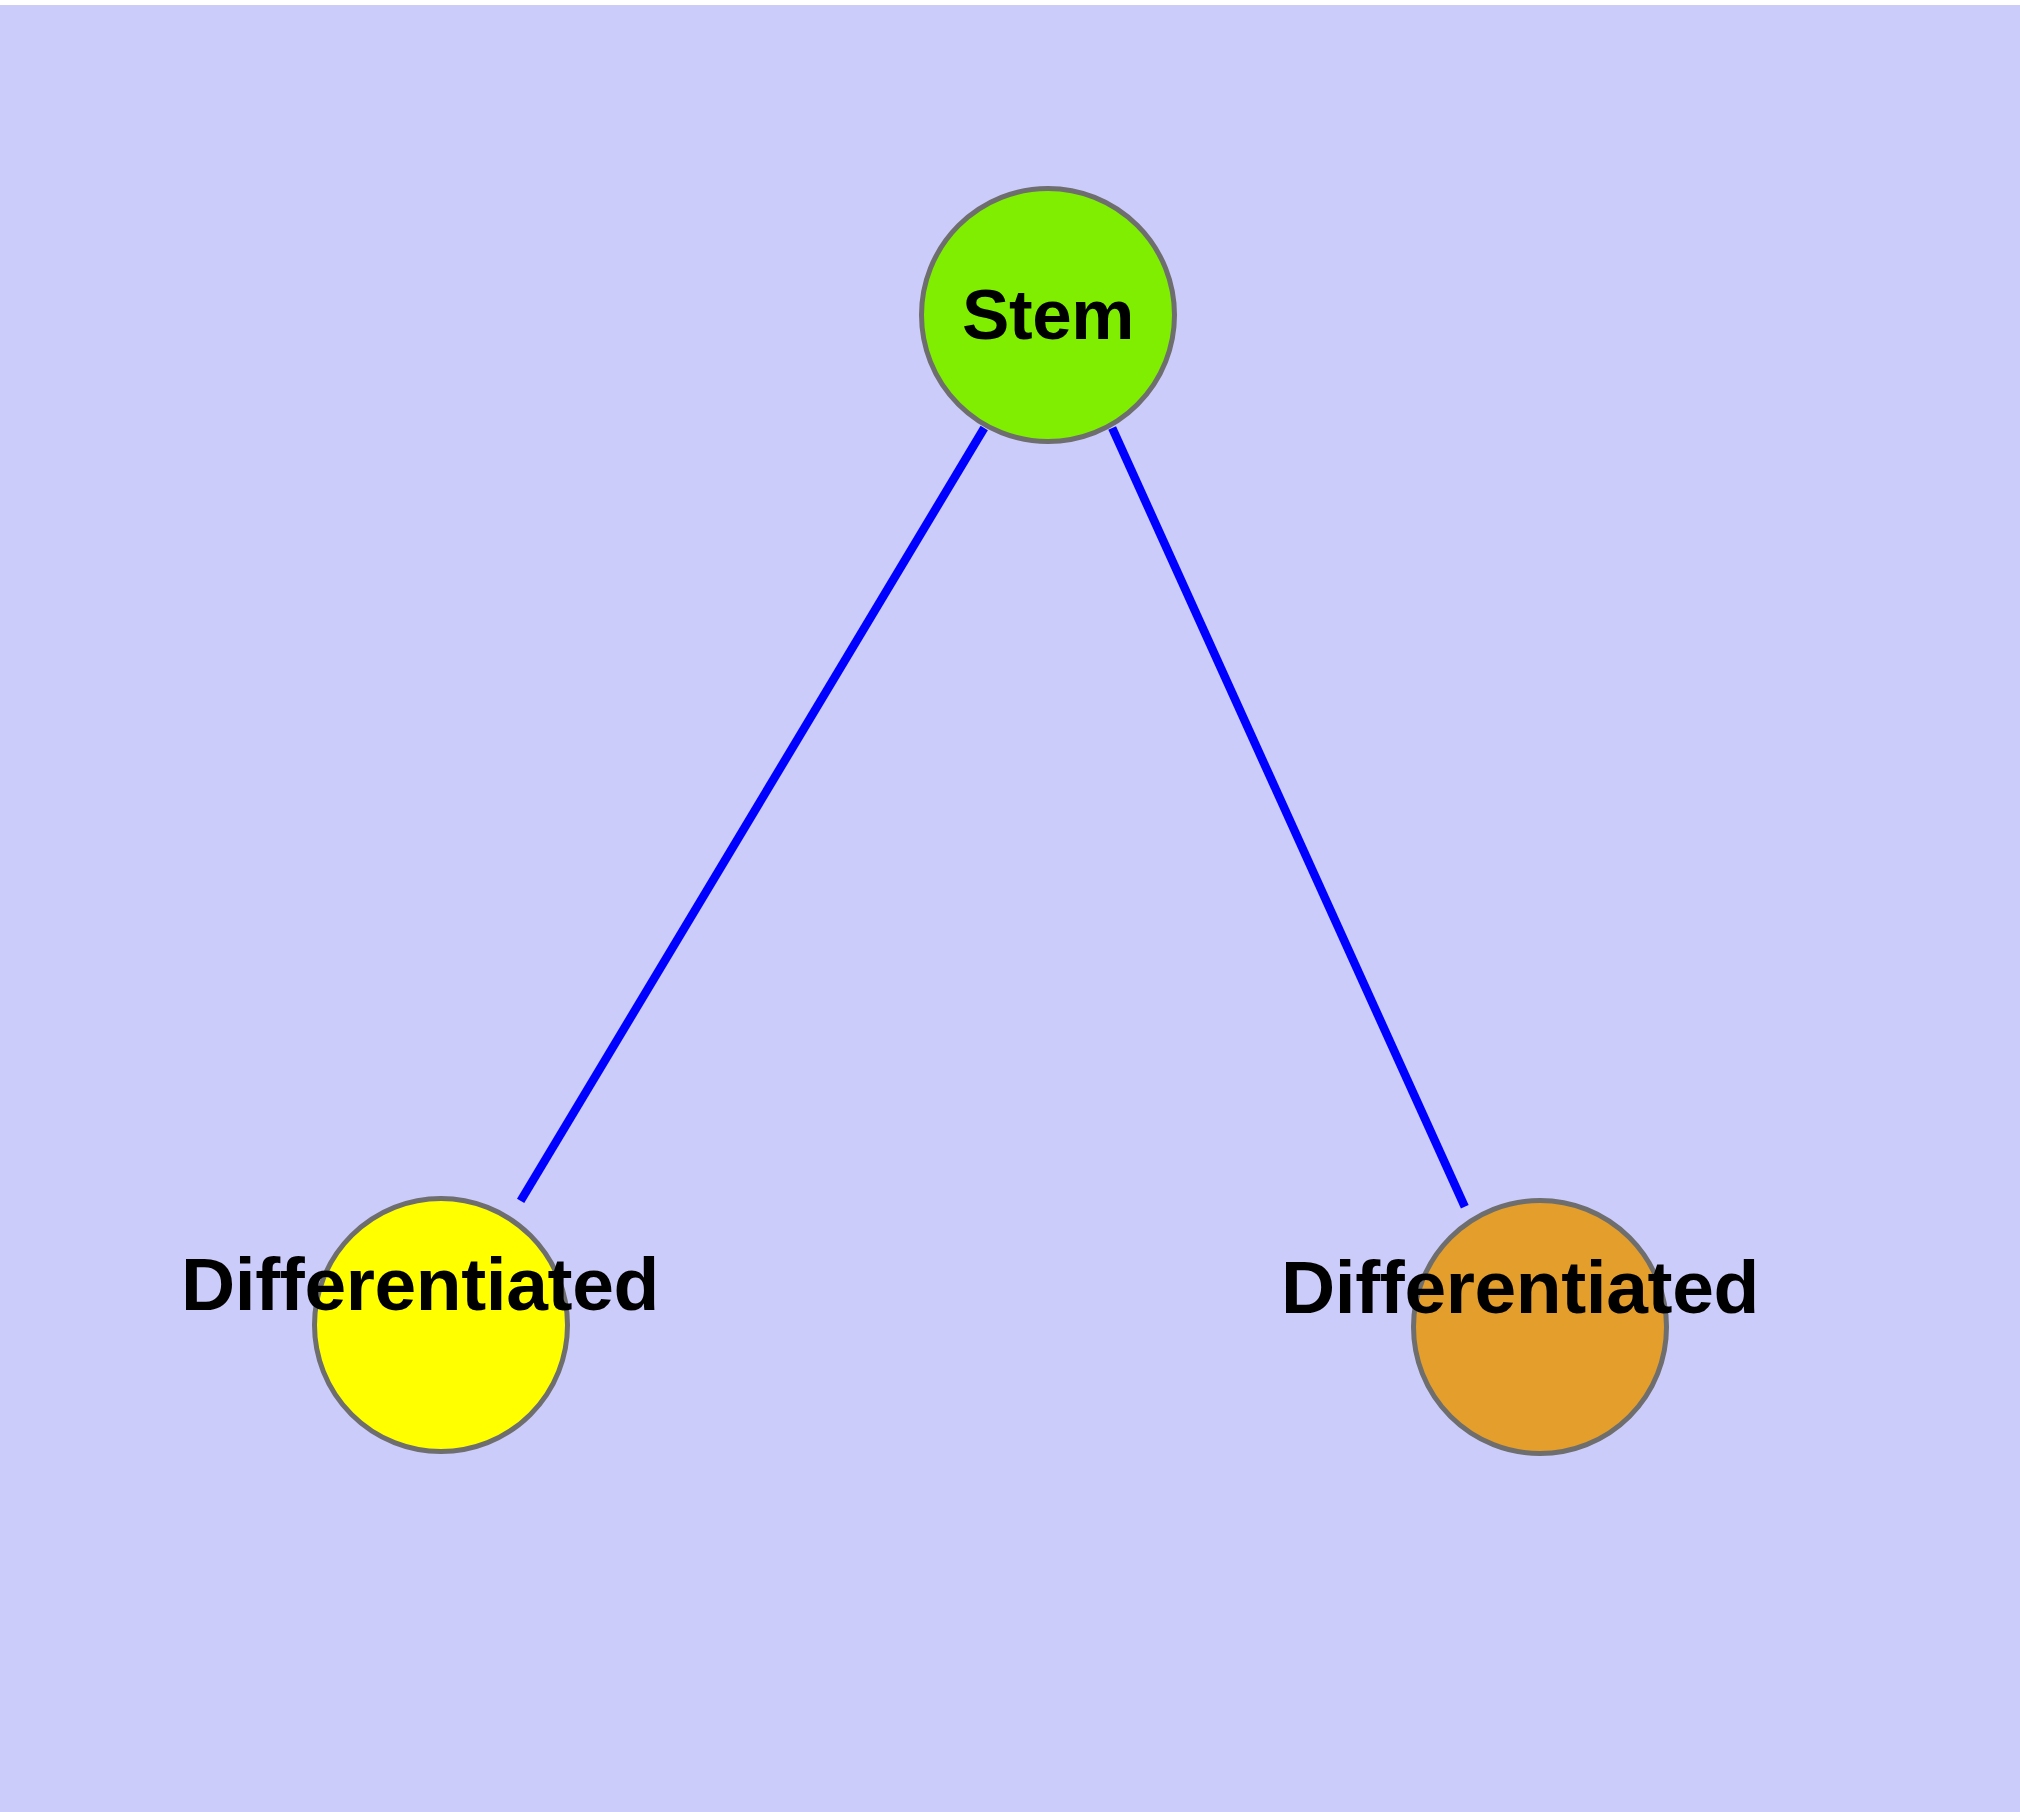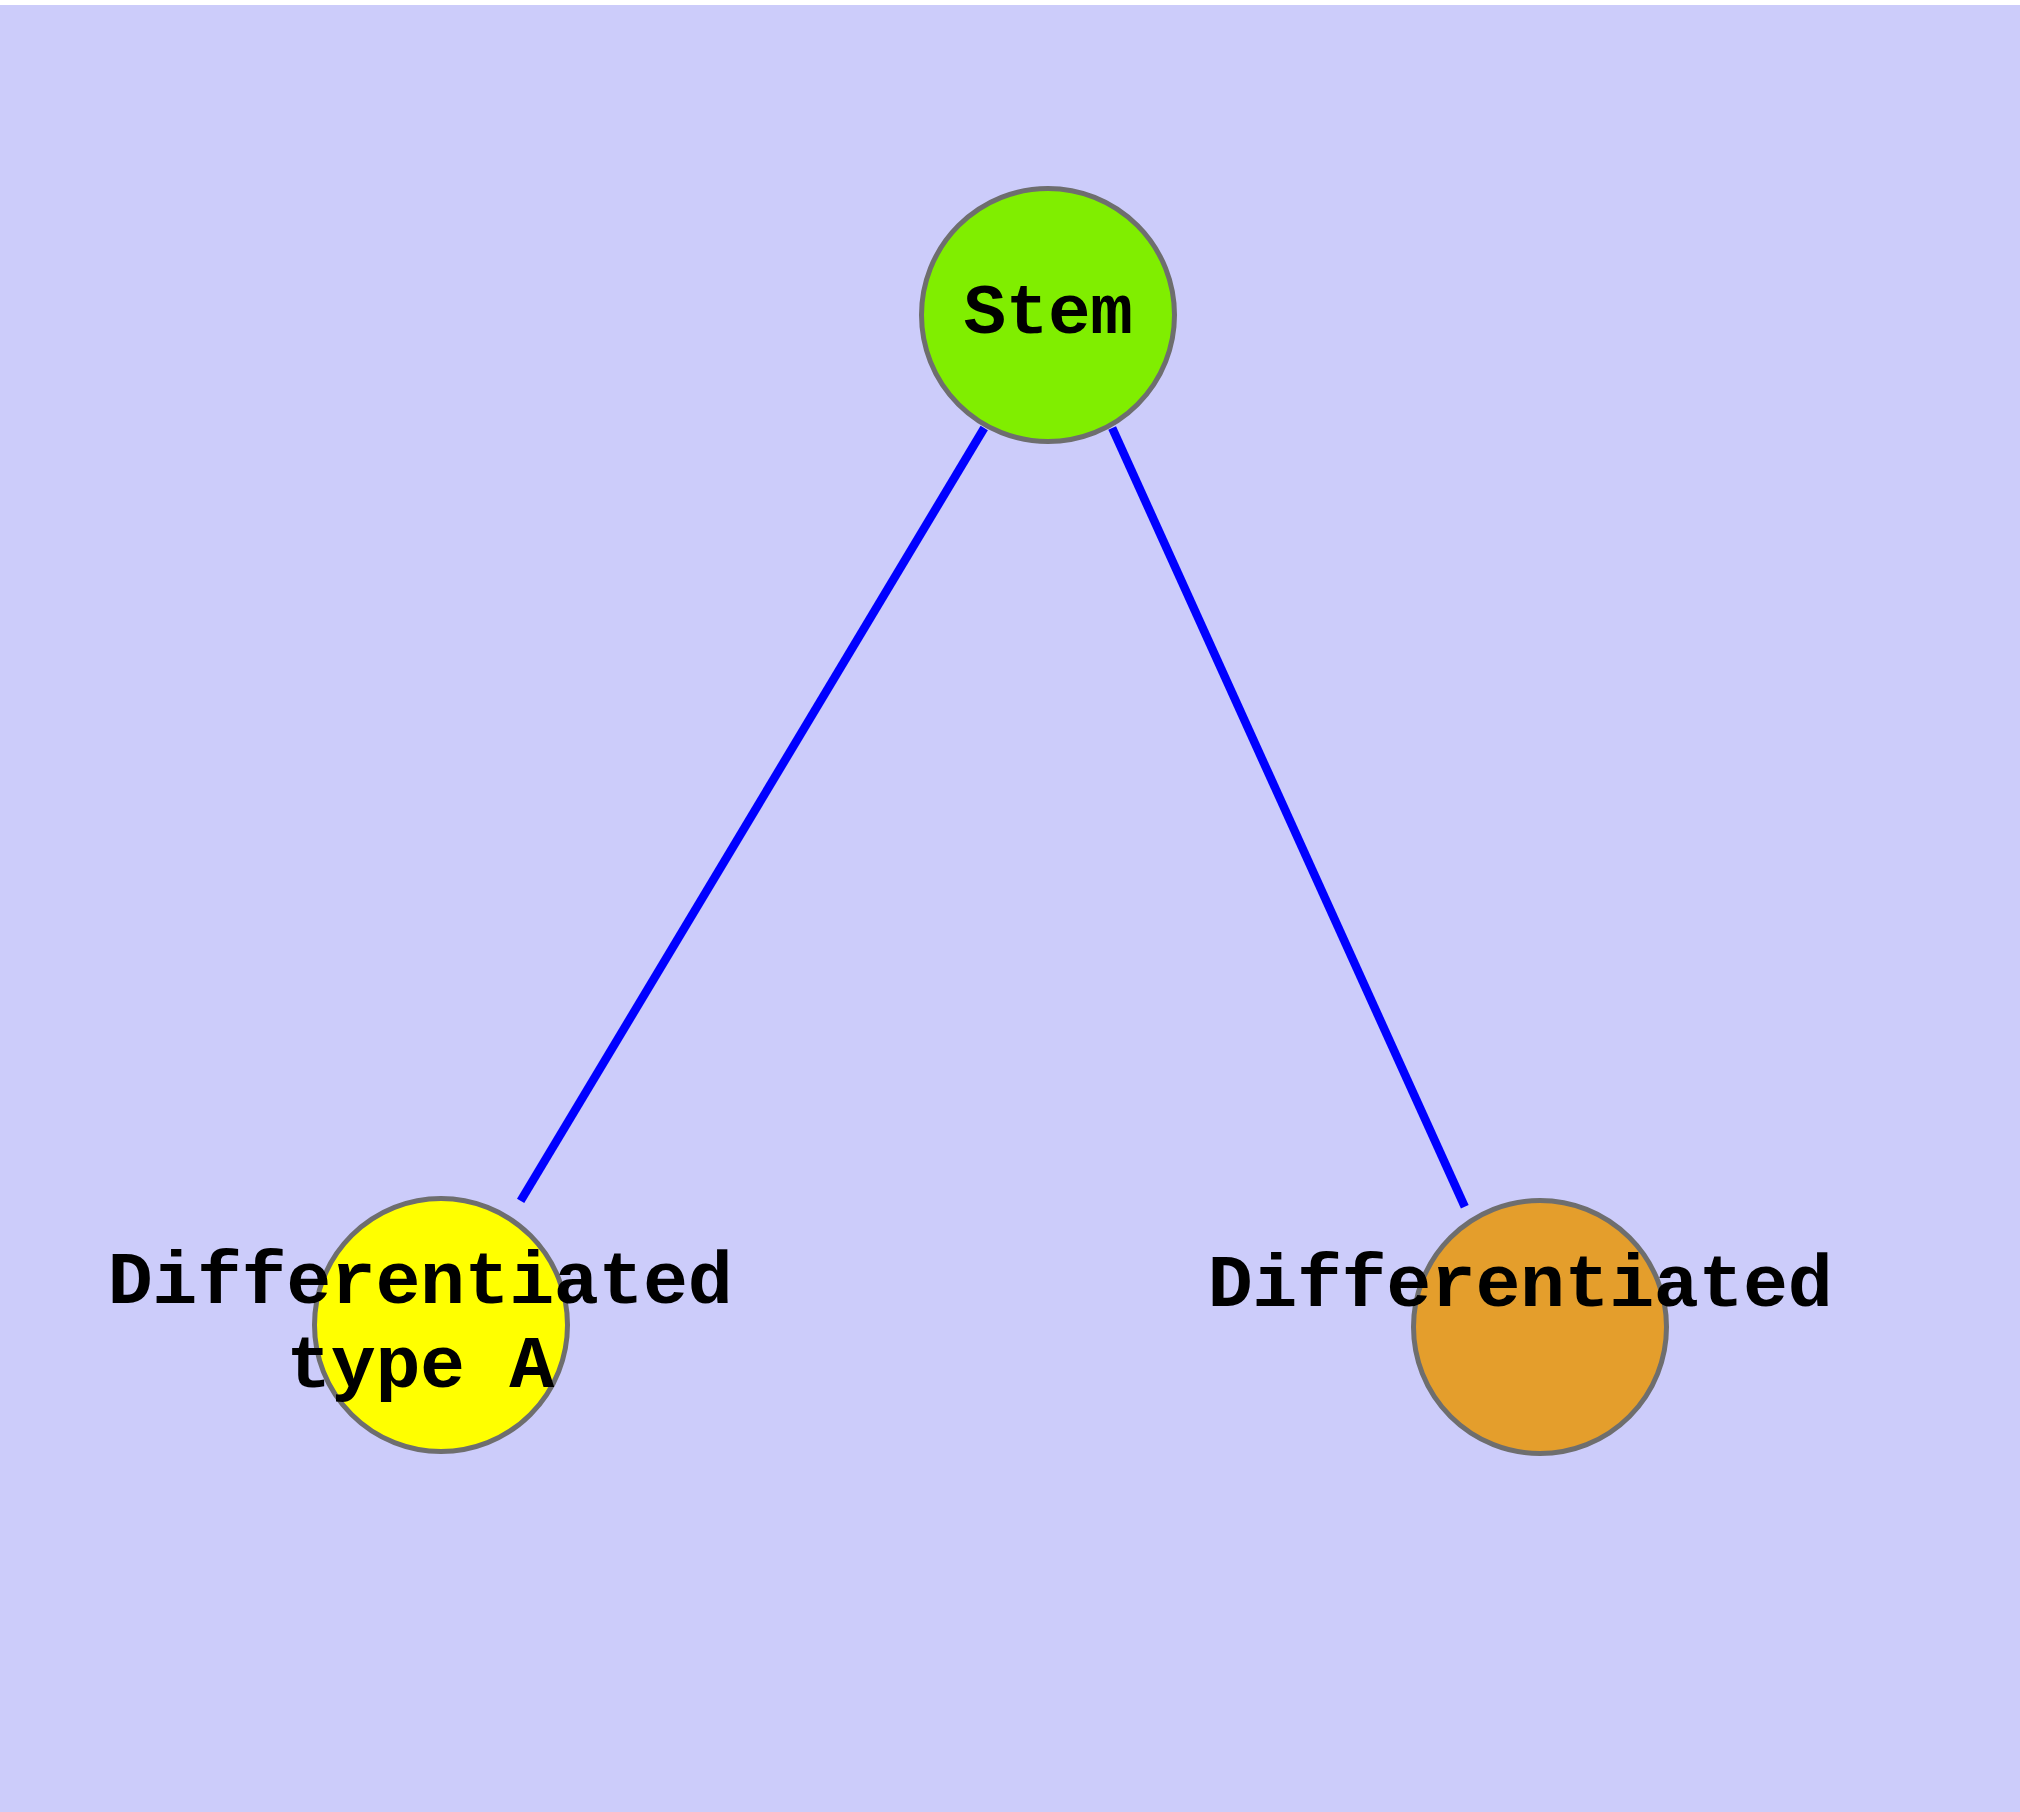--- a/index.html
+++ b/index.html
@@ -7,21 +7,21 @@
     margin: 0;
     padding: 0;
     background: #ffffff;
   }
   #canvas {
     position: relative;
     width: 2021px;
     height: 1812px;
     overflow: hidden;
     background: #ffffff;
-    font-family: Liberation Mono, monospace;
+    font-family: Liberation Sans, sans-serif;
   }
   #plot-background {
     position: absolute;
     left: 0;
     top: 5.1px;
     width: 2021px;
     height: 1807px;
     background: #ccccfa;
   }
   #edge-layer {
@@ -65,21 +65,20 @@
   <div class="graph-node" style="left:312px; top:1196px; width:258px; height:258px; background:#ffff00;"></div>
 
   <div class="graph-node" style="left:1411px; top:1198px; width:258px; height:258px; background:#e49e2c;"></div>
 
   <div class="node-label" style="left:709px; top:275px; width:678px; font-size:71px;">
     <div>Stem</div>
   </div>
 
   <div class="node-label" style="left:81px; top:1242px; width:678px; font-size:75px;">
     <div>Differentiated</div>
-    <div>type A</div>
   </div>
 
   <div class="node-label" style="left:1181px; top:1245px; width:678px; font-size:75px;">
     <div>Differentiated</div>
   </div>
 
 </div>
 
 
 </body></html>

